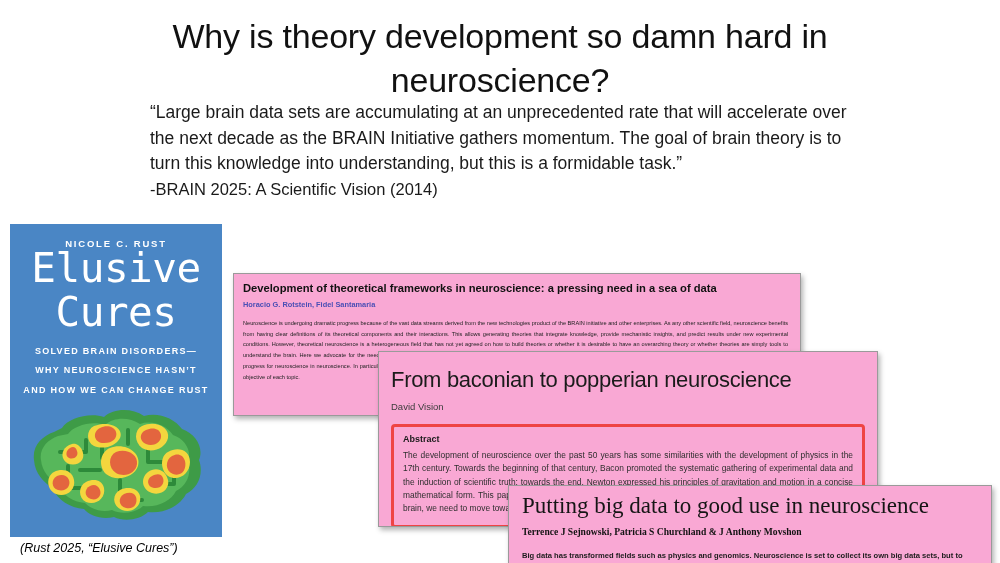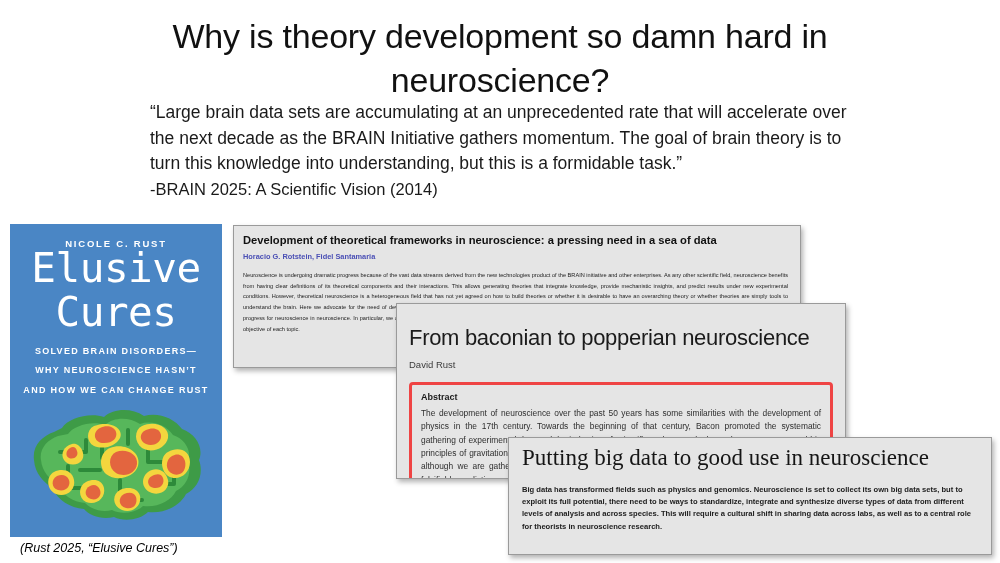--- a/index.html
+++ b/index.html
@@ -92,24 +92,25 @@
     position: absolute;
     left: 20px; top: 541px;
     font-size: 12.5px;
     font-style: italic;
     color: #000000;
   }
 
   
   .card {
     position: absolute;
-    background: #e5e5e5;
+    background: #f9a8d4;
     border: 1px solid #9a9a9a;
     box-shadow: 2px 3px 5px rgba(0,0,0,0.30);
     overflow: hidden;
+    margin-top: 48px;
   }
 
   
   #card-arxiv {
     left: 233px; top: 225px;
     width: 568px; height: 143px;
     padding: 7px 9px 0 9px;
   }
   #arxiv-title {
     font-size: 11.2px;
@@ -127,23 +128,23 @@
     font-size: 5.6px;
     color: #222222;
     line-height: 1.92;
     margin-top: 9px;
     text-align: justify;
     padding-right: 3px;
   }
 
   
   #card-baconian {
-    left: 396px; top: 303px;
-    width: 450px; height: 176px;
-    padding: 22px 12px 0 12px;
+    left: 378px; top: 303px;
+    width: 500px; height: 176px;
+    padding: 16px 12px 0 12px;
   }
   #bac-title {
     font-size: 22px;
     color: #1b1b1b;
     line-height: 1.1;
     letter-spacing: -0.3px;
   }
   #bac-authors {
     font-size: 9.5px;
     color: #3c3c3c;
@@ -267,25 +268,26 @@
   <div id="book-caption">(Rust 2025, “Elusive Cures”)</div>
 
   <div class="card" id="card-arxiv">
     <div id="arxiv-title">Development of theoretical frameworks in neuroscience: a pressing need in a sea of data</div>
     <div id="arxiv-authors">Horacio G. Rotstein, Fidel Santamaria</div>
     <div id="arxiv-abstract">Neuroscience is undergoing dramatic progress because of the vast data streams derived from the new technologies product of the BRAIN initiative and other enterprises. As any other scientific field, neuroscience benefits from having clear definitions of its theoretical components and their interactions. This allows generating theories that integrate knowledge, provide mechanistic insights, and predict results under new experimental conditions. However, theoretical neuroscience is a heterogeneous field that has not yet agreed on how to build theories or whether it is desirable to have an overarching theory or whether theories are simply tools to understand the brain. Here we advocate for the need of developing theoretical frameworks as a basis of generating stronger theoretical progress. We summarize the elements of theoretical frameworks, and stress progress for neuroscience in neuroscience. In particular, we address the integration of statistical and dynamic approaches. Theoretical frameworks would benefit from the incorporation of providing definite answers, the objective of each topic.</div>
   </div>
 
   <div class="card" id="card-baconian">
     <div id="bac-title">From baconian to popperian neuroscience</div>
-    <div id="bac-authors">David Rust</div>
+    <div id="bac-authors">David Vision</div>
     <div id="bac-abstract-box">
       <div id="bac-abstract-head">Abstract</div>
       <div id="bac-abstract-body">The development of neuroscience over the past 50 years has some similarities with the development of physics in the 17th century. Towards the beginning of that century, Bacon promoted the systematic gathering of experimental data and the induction of scientific truth; towards the end, Newton expressed his principles of gravitation and motion in a concise mathematical form. This paper expresses the opinion that although we are gathering large quantities of data about the brain, we need to move towards strong falsifiable predictions and mathematical theories.</div>
     </div>
   </div>
 
   <div class="card" id="card-bigdata">
     <div id="bd-title">Putting big data to good use in neuroscience</div>
+    <div id="bd-authors">Terrence J Sejnowski, Patricia S Churchland &amp; J Anthony Movshon</div>
     <div id="bd-abstract">Big data has transformed fields such as physics and genomics. Neuroscience is set to collect its own big data sets, but to exploit its full potential, there need to be ways to standardize, integrate and synthesize diverse types of data from different levels of analysis and across species. This will require a cultural shift in sharing data across labs, as well as to a central role for theorists in neuroscience research.</div>
   </div>
 
 </div>
 
 </body></html>

